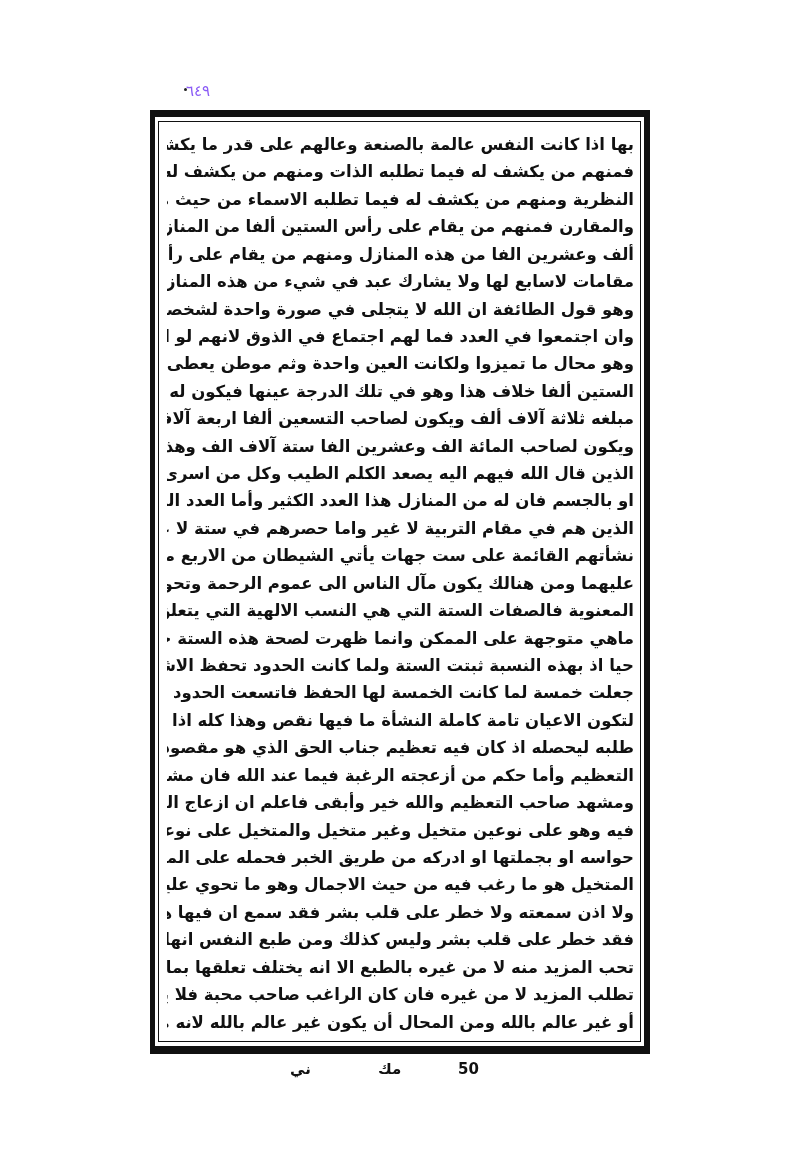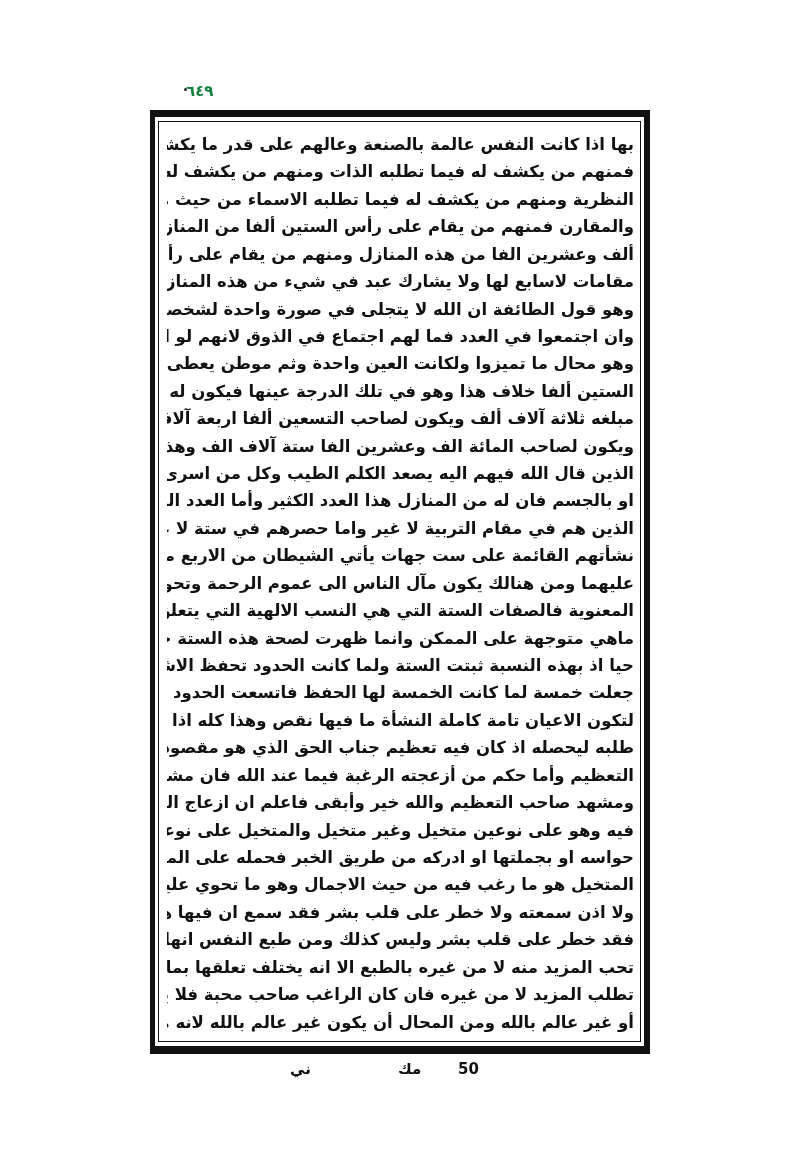--- a/index.html
+++ b/index.html
@@ -1,22 +1,22 @@
 <!DOCTYPE html>
 <html><head>
 <meta charset="utf-8">
 <style>
   html, body { margin: 0; padding: 0; }
   body {
     width: 800px; height: 1172px; background: #ffffff; position: relative; overflow: hidden;
     font-family: "DejaVu Sans", sans-serif; color: #111;
   }
   .page-number {
-    position: absolute; left: 186px; top: 82px; font-size: 15px; font-weight: bold;
-    direction: rtl; letter-spacing: 1px; color: #15803d;
+    position: absolute; left: 186px; top: 82px; font-size: 15px; font-weight: normal;
+    direction: rtl; letter-spacing: 1px; color: #8b5cf6;
   }
   .page-number .dot { position: absolute; left: -2px; top: 6px; width: 3px; height: 3px; background:#222; border-radius:50%; }
   .frame {
     position: absolute; left: 150px; top: 110px; width: 500px; height: 944px;
     border-left: 5px solid #111; border-right: 6px solid #111;
     border-top: 7px solid #111; border-bottom: 8px solid #111;
     box-sizing: border-box;
   }
   .frame-inner {
     position: absolute; left: 3px; right: 3px; top: 4px; bottom: 4px;
@@ -79,15 +79,15 @@
       <div class="line" style="height: 27.4242px; line-height: 27.4242px;">ولا اذن سمعته ولا خطر على قلب بشر فقد سمع ان فيها هذا فقبل هذا لا يمكن تخيله فكل ما تخيله</div>
       <div class="line" style="height: 27.4242px; line-height: 27.4242px;">فقد خطر على قلب بشر وليس كذلك ومن طبع النفس انها تحب أن تعلم ما لم تكن تعلم فهي</div>
       <div class="line" style="height: 27.4242px; line-height: 27.4242px;">تحب المزيد منه لا من غيره بالطبع الا انه يختلف تعلقها بما تستزيد منه فالذي تتعشق به منه</div>
       <div class="line" style="height: 27.4242px; line-height: 27.4242px;">تطلب المزيد لا من غيره فان كان الراغب صاحب محبة فلا يخلو اما أن يكون عالما بالله</div>
       <div class="line" style="height: 27.4242px; line-height: 27.4242px;">أو غير عالم بالله ومن المحال أن يكون غير عالم بالله لانه محب والمحب يطلب بذاته محبوبا يتعلق به</div>
     </div>
 </div>
 
 <div class="signatures" id="signatures">
     <span class="sig" style="left: 290px;">ني</span>
-    <span class="sig" style="left: 398px;">مك</span>
+    <span class="sig" style="left: 378px;">مك</span>
     <span class="sig" style="left: 458px;">50</span>
   </div>
 
 </body></html>

